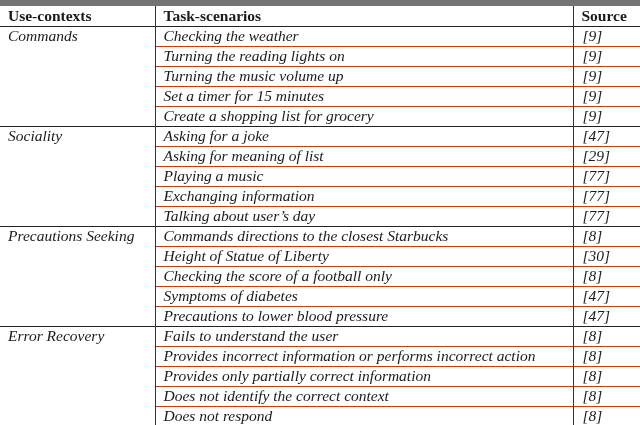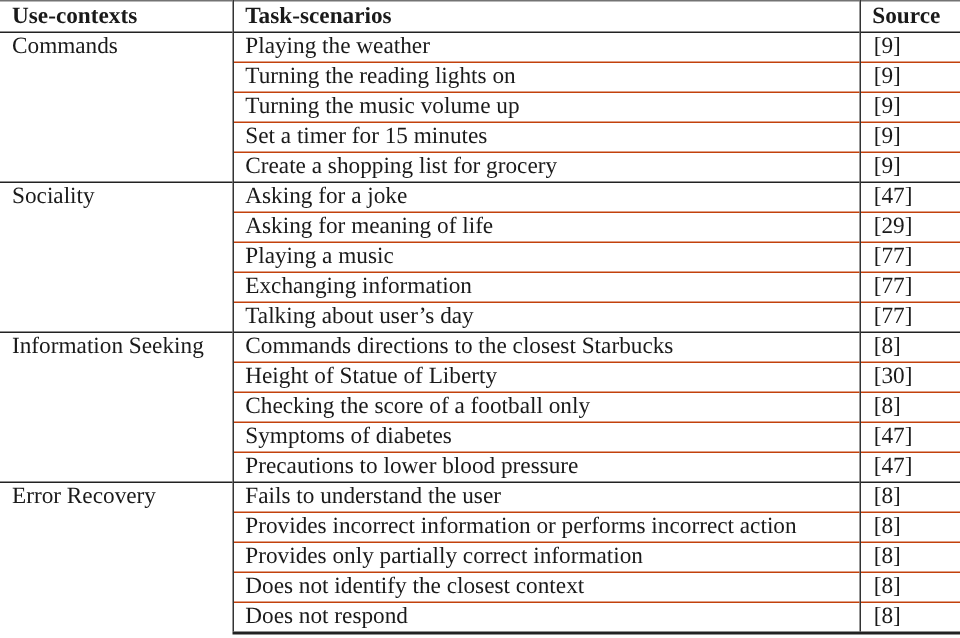--- a/index.html
+++ b/index.html
@@ -17,33 +17,34 @@
     table {
       border-collapse: collapse;
       width: 640px;
       table-layout: fixed;
       font-size: 15.5px;
       line-height: 18px;
     }
     col.c1 { width: 155px; }
     col.c2 { width: 418px; }
     col.c3 { width: 67px; }
-    thead tr { border-top: 1px solid #737373; border-bottom: 1.5px solid #222; }
+    thead tr { border-top: 6px solid #737373; border-bottom: 1.5px solid #222; }
     th {
       font-weight: bold;
       text-align: left;
       padding: 1px 8px 1px 8px;
       height: 18px;
     }
     td {
       padding: 0 8px;
       height: 19px;
       vertical-align: top;
       white-space: nowrap;
       overflow: hidden;
+      font-style: italic;
     }
     th.col2, td.col2 { border-left: 1px solid #333; }
     th.col3, td.col3 { border-left: 1px solid #333; }
     td.col3 { padding-left: 9px; }
     tr.row td.col2, tr.row td.col3 { border-top: 1px solid #c2410c; }
     tr.group-start td { border-top: 1.5px solid #222 !important; }
     tbody tr:last-child td { border-bottom: 2px solid #222; }
     td.ctx { border-top: none; }
   </style>
 </head>
@@ -59,21 +60,21 @@
     <tr>
       <th>Use-contexts</th>
       <th class="col2">Task-scenarios</th>
       <th class="col3">Source</th>
     </tr>
   </thead>
   <tbody>
 
     <tr class="row group-start">
       <td class="ctx" rowspan="5">Commands</td>
-      <td class="col2">Playing the weather</td>
+      <td class="col2">Checking the weather</td>
       <td class="col3">[9]</td>
     </tr>
     <tr class="row">
       <td class="col2">Turning the reading lights on</td>
       <td class="col3">[9]</td>
     </tr>
     <tr class="row">
       <td class="col2">Turning the music volume up</td>
       <td class="col3">[9]</td>
     </tr>
@@ -85,38 +86,38 @@
       <td class="col2">Create a shopping list for grocery</td>
       <td class="col3">[9]</td>
     </tr>
 
     <tr class="row group-start">
       <td class="ctx" rowspan="5">Sociality</td>
       <td class="col2">Asking for a joke</td>
       <td class="col3">[47]</td>
     </tr>
     <tr class="row">
-      <td class="col2">Asking for meaning of life</td>
+      <td class="col2">Asking for meaning of list</td>
       <td class="col3">[29]</td>
     </tr>
     <tr class="row">
       <td class="col2">Playing a music</td>
       <td class="col3">[77]</td>
     </tr>
     <tr class="row">
       <td class="col2">Exchanging information</td>
       <td class="col3">[77]</td>
     </tr>
     <tr class="row">
       <td class="col2">Talking about user’s day</td>
       <td class="col3">[77]</td>
     </tr>
 
     <tr class="row group-start">
-      <td class="ctx" rowspan="5">Information Seeking</td>
+      <td class="ctx" rowspan="5">Precautions Seeking</td>
       <td class="col2">Commands directions to the closest Starbucks</td>
       <td class="col3">[8]</td>
     </tr>
     <tr class="row">
       <td class="col2">Height of Statue of Liberty</td>
       <td class="col3">[30]</td>
     </tr>
     <tr class="row">
       <td class="col2">Checking the score of a football only</td>
       <td class="col3">[8]</td>
@@ -137,21 +138,21 @@
     </tr>
     <tr class="row">
       <td class="col2">Provides incorrect information or performs incorrect action</td>
       <td class="col3">[8]</td>
     </tr>
     <tr class="row">
       <td class="col2">Provides only partially correct information</td>
       <td class="col3">[8]</td>
     </tr>
     <tr class="row">
-      <td class="col2">Does not identify the closest context</td>
+      <td class="col2">Does not identify the correct context</td>
       <td class="col3">[8]</td>
     </tr>
     <tr class="row">
       <td class="col2">Does not respond</td>
       <td class="col3">[8]</td>
     </tr>
   </tbody>
 </table>
 
 </body></html>

